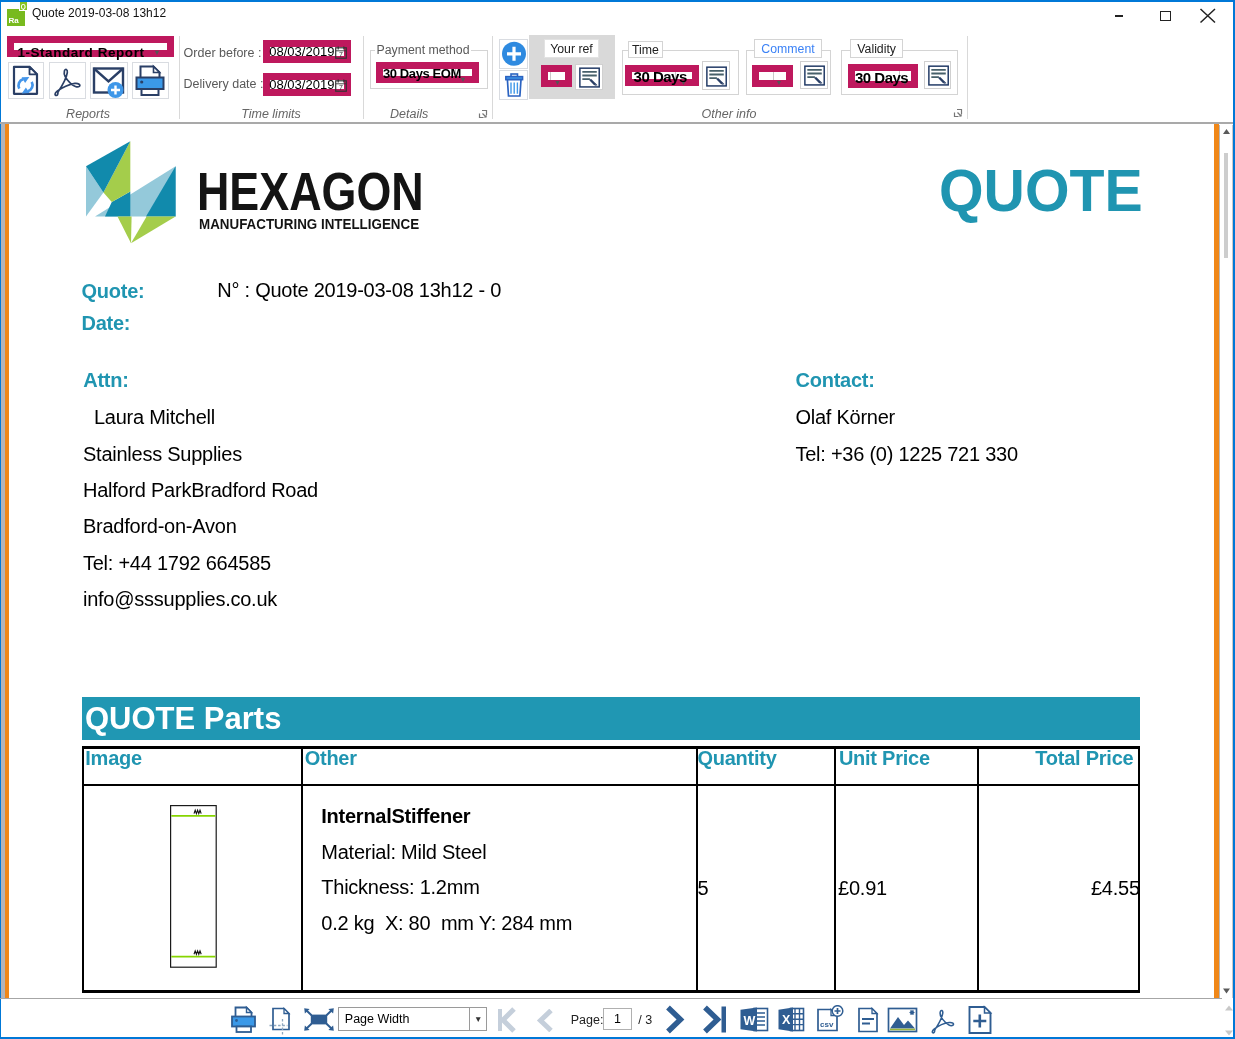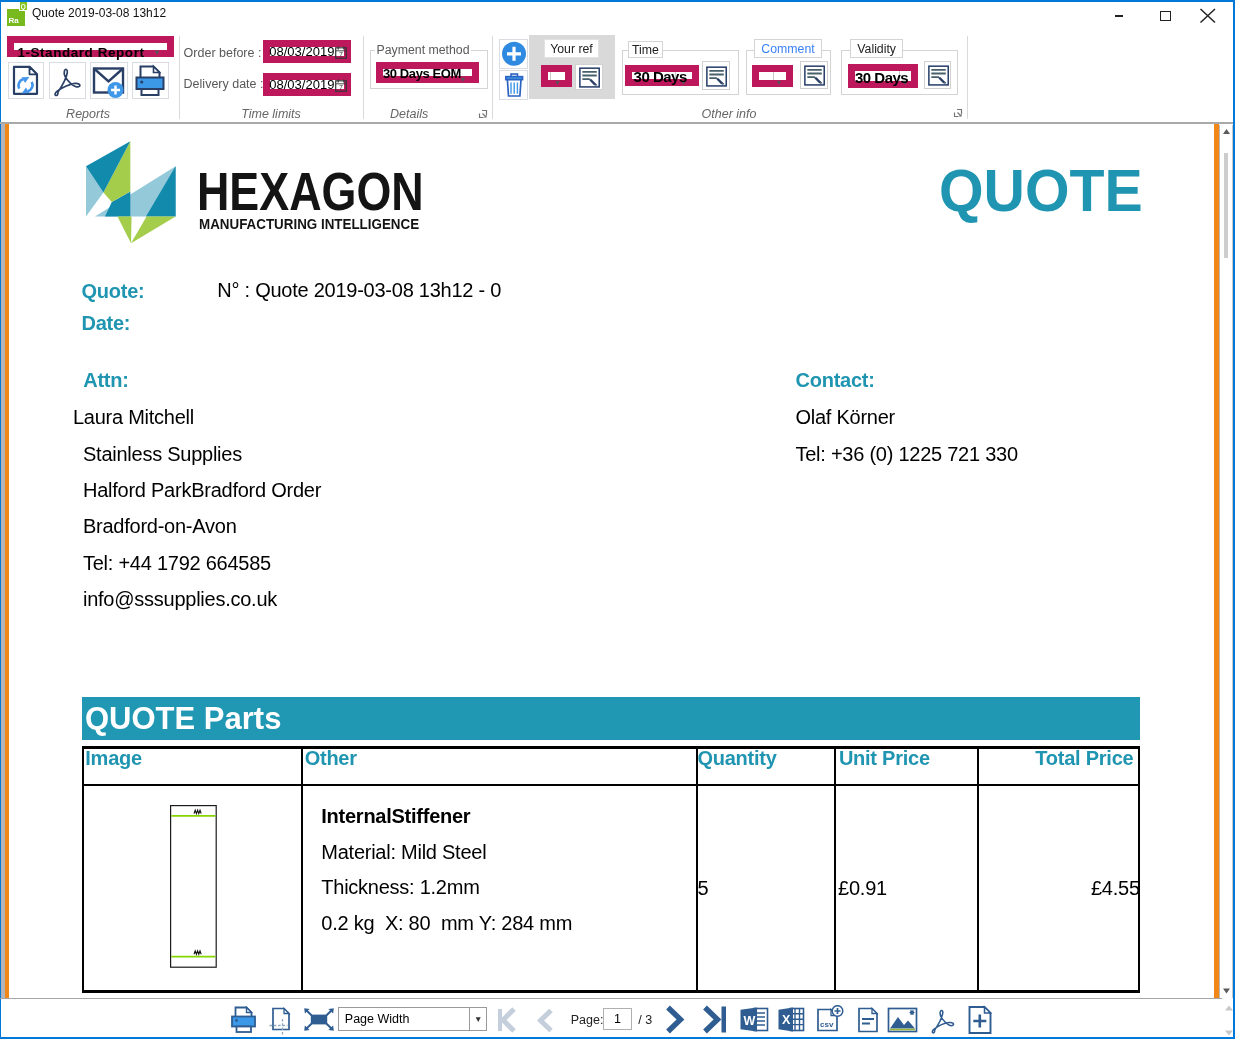--- a/index.html
+++ b/index.html
@@ -219,23 +219,23 @@
     <div class="abs" id="hexw" style="left:197px;top:159.6px;font-size:54px;font-weight:bold;color:#141414;transform:scaleX(0.830);transform-origin:0 0;white-space:nowrap">HEXAGON</div>
     <div class="abs" id="hexs" style="left:199px;top:215.7px;font-size:14px;font-weight:bold;color:#141414;transform:scaleX(0.956);transform-origin:0 0;white-space:nowrap">MANUFACTURING INTELLIGENCE</div>
 
     <div class="abs" id="quotet" style="left:939px;top:156.6px;font-size:59px;font-weight:bold;color:#2095b1;transform:scaleX(0.971);transform-origin:0 0;white-space:nowrap">QUOTE</div>
 
     <div class="abs doc teal" style="left:81.5px;top:280.3px">Quote:</div>
     <div class="abs doc" style="left:217.3px;top:279.2px">N° : Quote 2019-03-08 13h12 - 0</div>
     <div class="abs doc teal" style="left:81.5px;top:311.6px">Date:</div>
 
     <div class="abs doc teal" style="left:83.2px;top:369.3px">Attn:</div>
-    <div class="abs doc" style="left:73px;top:406.3px">Laura Mitchell</div>
+    <div class="abs doc" style="left:94px;top:406.3px">Laura Mitchell</div>
     <div class="abs doc" style="left:83px;top:442.6px">Stainless Supplies</div>
-    <div class="abs doc" style="left:83px;top:478.8px">Halford ParkBradford Order</div>
+    <div class="abs doc" style="left:83px;top:478.8px">Halford ParkBradford Road</div>
     <div class="abs doc" style="left:83px;top:515px">Bradford-on-Avon</div>
     <div class="abs doc" style="left:83px;top:552px">Tel: +44 1792 664585</div>
     <div class="abs doc" style="left:83px;top:588.2px">info@sssupplies.co.uk</div>
 
     <div class="abs doc teal" style="left:795.5px;top:369.3px">Contact:</div>
     <div class="abs doc" style="left:795.5px;top:406.3px">Olaf Körner</div>
     <div class="abs doc" style="left:795.5px;top:442.6px">Tel: +36 (0) 1225 721 330</div>
 
     <div class="abs" style="left:81.8px;top:696.7px;width:1058px;height:43.1px;background:#2097b3"></div>
     <div class="abs" style="left:85px;top:701.3px;font-size:31px;font-weight:bold;color:#fff;white-space:nowrap">QUOTE Parts</div>

